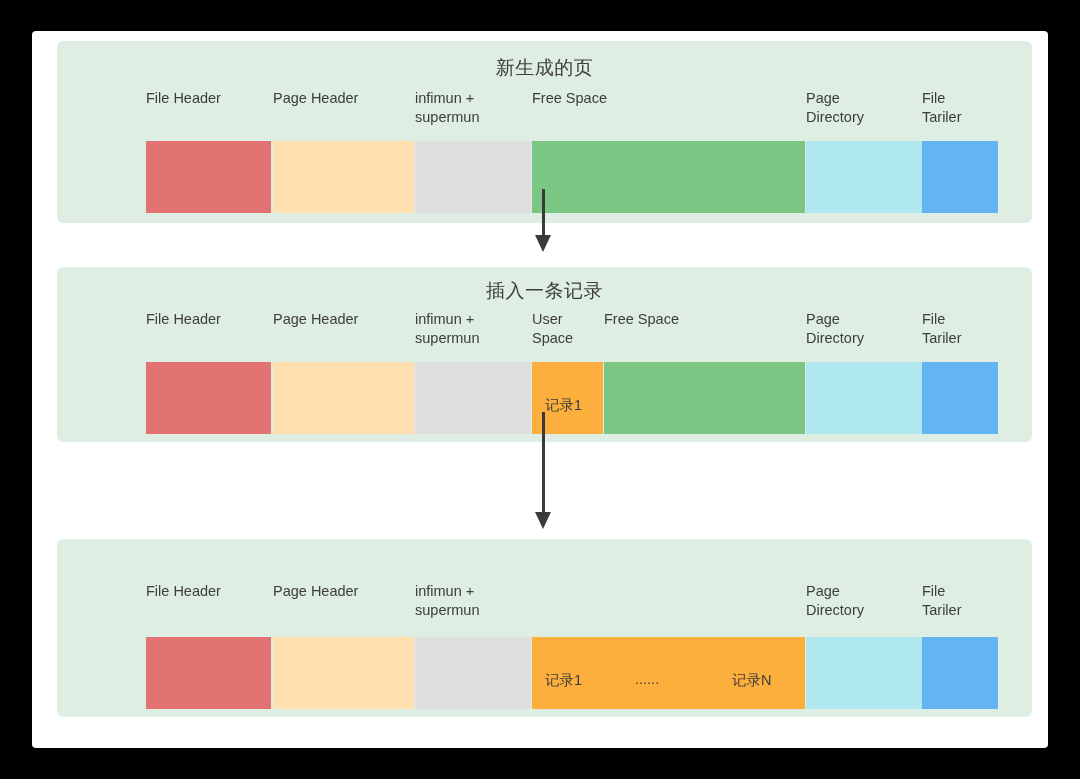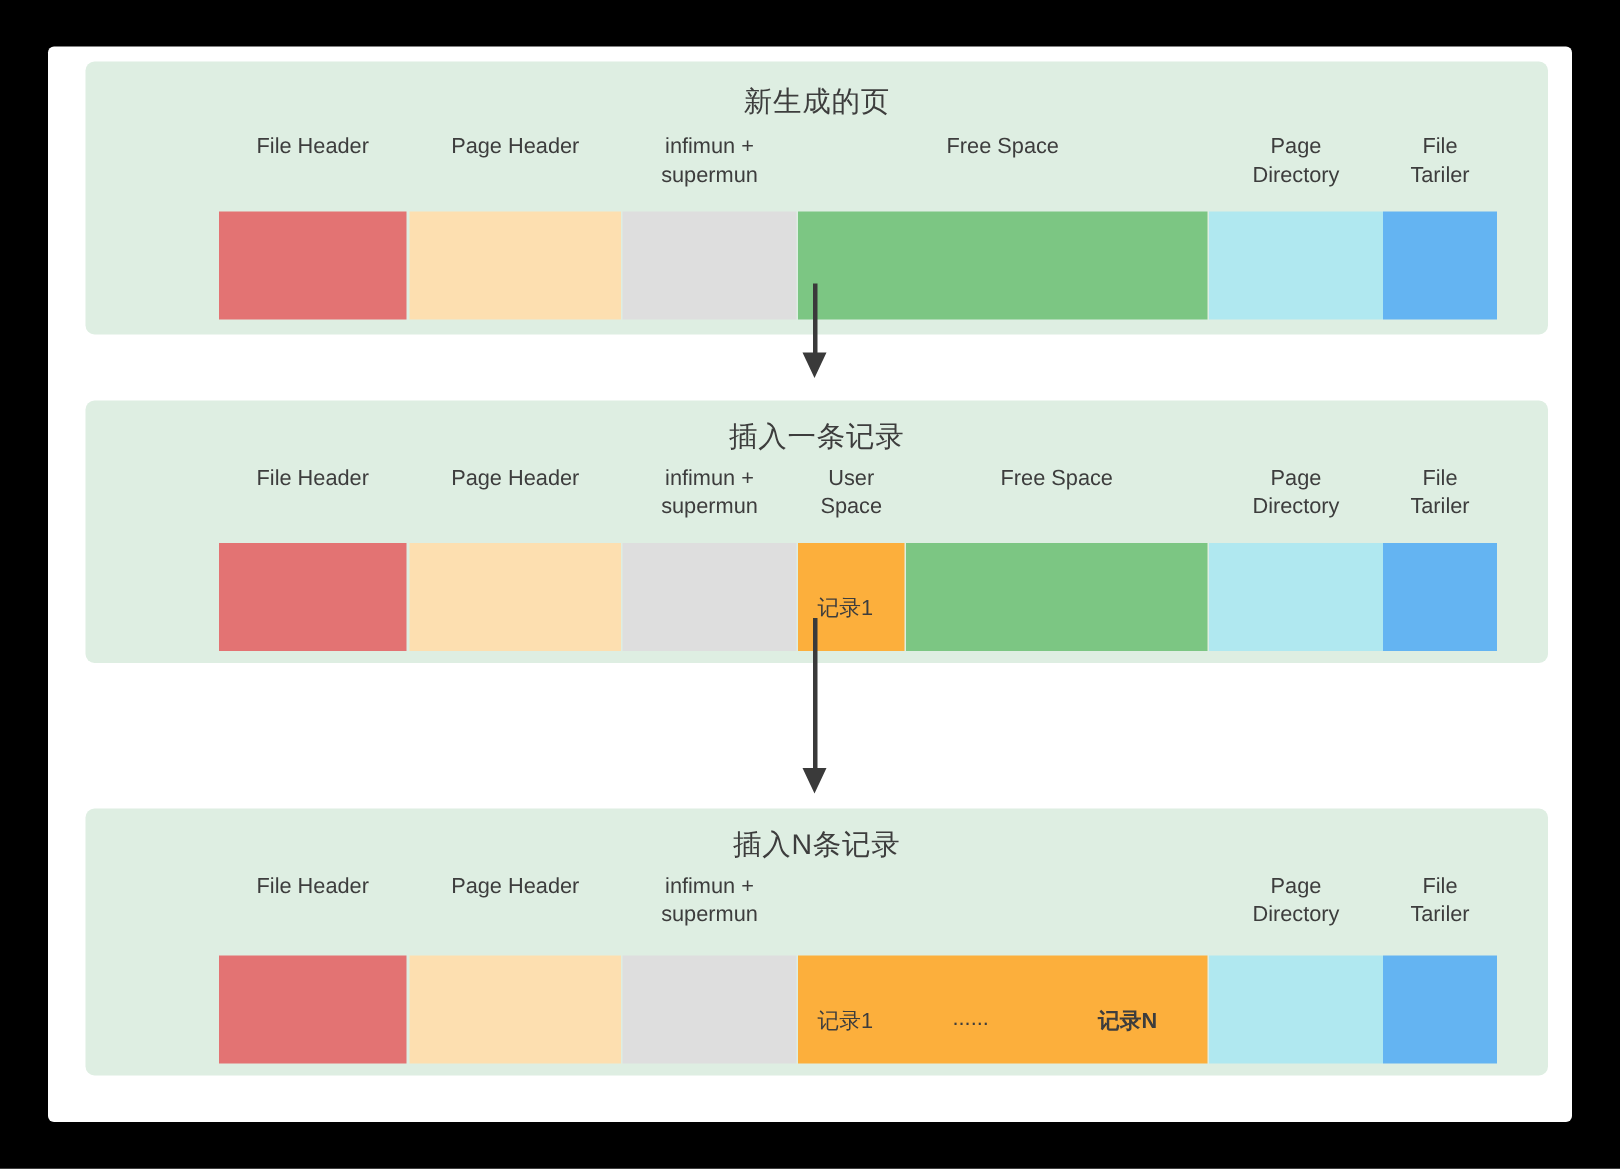--- a/index.html
+++ b/index.html
@@ -35,21 +35,20 @@
     color: #3d3d3d;
     letter-spacing: 0.5px;
   }
   #panel-1 .panel-title { top: 14px; }
   #panel-2 .panel-title { top: 11px; }
   #panel-3 .panel-title { top: 11px; }
 
   .labels { position: absolute; left: 0; top: 0; width: 100%; height: 100%; }
   .seg-label {
     position: absolute;
-    text-align: center;
     font-size: 14.5px;
     color: #3d3d3d;
     line-height: 19px;
     white-space: pre-line;
   }
   .bars { position: absolute; left: 0; width: 100%; text-align: right; }
   .bar {
     position: absolute;
     height: 72px;
     top: 0;
@@ -136,37 +135,36 @@
         <div class="bar" style="left: 865px; width: 76px; background: rgb(100, 180, 242);"></div>
       </div>
   </div>
 
   <div class="arrow" style="left: 510px; top: 381px; height: 117px;">
     <div class="stem" style="height: 102px;"></div>
     <div class="head" style="top: 100px;"></div>
   </div>
 
   <div class="panel" id="panel-3">
-    <div class="panel-title">插入N条记录</div>
     <div class="labels" style="top:43px">
         <div class="seg-label" style="left: 89px; width: 125px; top: 0px;">File Header</div>
         <div class="seg-label" style="left: 216px; width: 141px; top: 0px;">Page Header</div>
         <div class="seg-label" style="left: 358px; width: 116px; top: 0px;">infimun +
 supermun</div>
         <div class="seg-label" style="left: 749px; width: 116px; top: 0px;">Page
 Directory</div>
         <div class="seg-label" style="left: 865px; width: 76px; top: 0px;">File
 Tariler</div>
       </div>
     <div class="bars" style="top:98px;height:72px">
         <div class="bar" style="left: 89px; width: 125px; background: rgb(227, 115, 115);"></div>
         <div class="bar" style="left: 216px; width: 141px; background: rgb(253, 223, 176);"></div>
         <div class="bar" style="left: 358px; width: 116px; background: rgb(222, 222, 222);"></div>
         <div class="bar" style="left: 475px; width: 273px; background: rgb(252, 175, 60);"></div>
         <div class="bar" style="left: 749px; width: 116px; background: rgb(176, 232, 240);"></div>
         <div class="bar" style="left: 865px; width: 76px; background: rgb(100, 180, 242);"></div>
         <div class="bar-text" style="left: 488px; top: 34px;">记录1</div>
         <div class="bar-text" style="left: 578px; top: 34px;">......</div>
-        <div class="bar-text" style="left: 675px; top: 34px; font-weight: bold;">记录N</div>
+        <div class="bar-text" style="left: 675px; top: 34px;">记录N</div>
       </div>
   </div>
 
 </div>
 
 </body></html>

